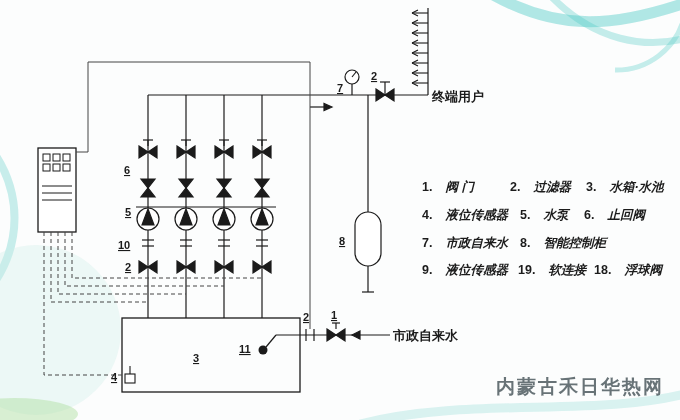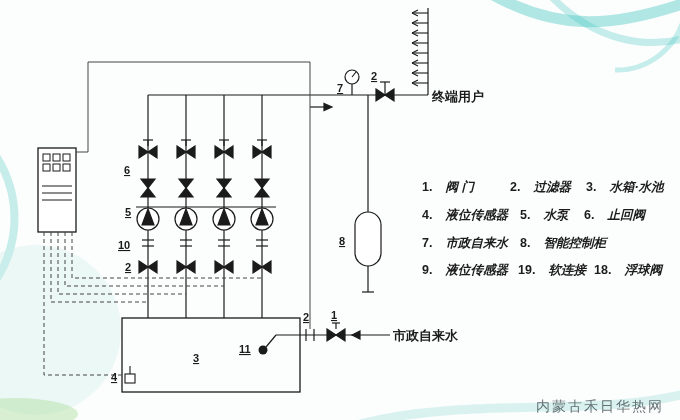--- a/index.html
+++ b/index.html
@@ -15,22 +15,22 @@
   .legend{
     position:absolute;left:422px;top:181px;width:252px;
     display:flex;flex-direction:column;gap:14px;
     font-size:12.5px;font-weight:bold;color:#1c1c1c;line-height:1.1;
   }
   .lrow{display:flex;align-items:baseline;}
   .li{display:inline-flex;align-items:baseline;white-space:nowrap;}
   .li .ll{margin-left:13px;font-style:italic;}
   .w-a{width:88px;} .w-b{width:76px;} .w-c{width:98px;} .w-d{width:64px;} .w-e{width:96px;}
   .watermark{
-    position:absolute;right:16px;bottom:4px;
-    font-size:14px;font-weight:normal;letter-spacing:2px;
+    position:absolute;right:16px;bottom:20px;
+    font-size:19px;font-weight:bold;letter-spacing:2px;
     color:rgba(78,90,95,0.85);
   }
 </style>
 </head>
 <body>
 
 <div class="stage">
 
   <svg width="680" height="420" viewBox="0 0 680 420">
 

